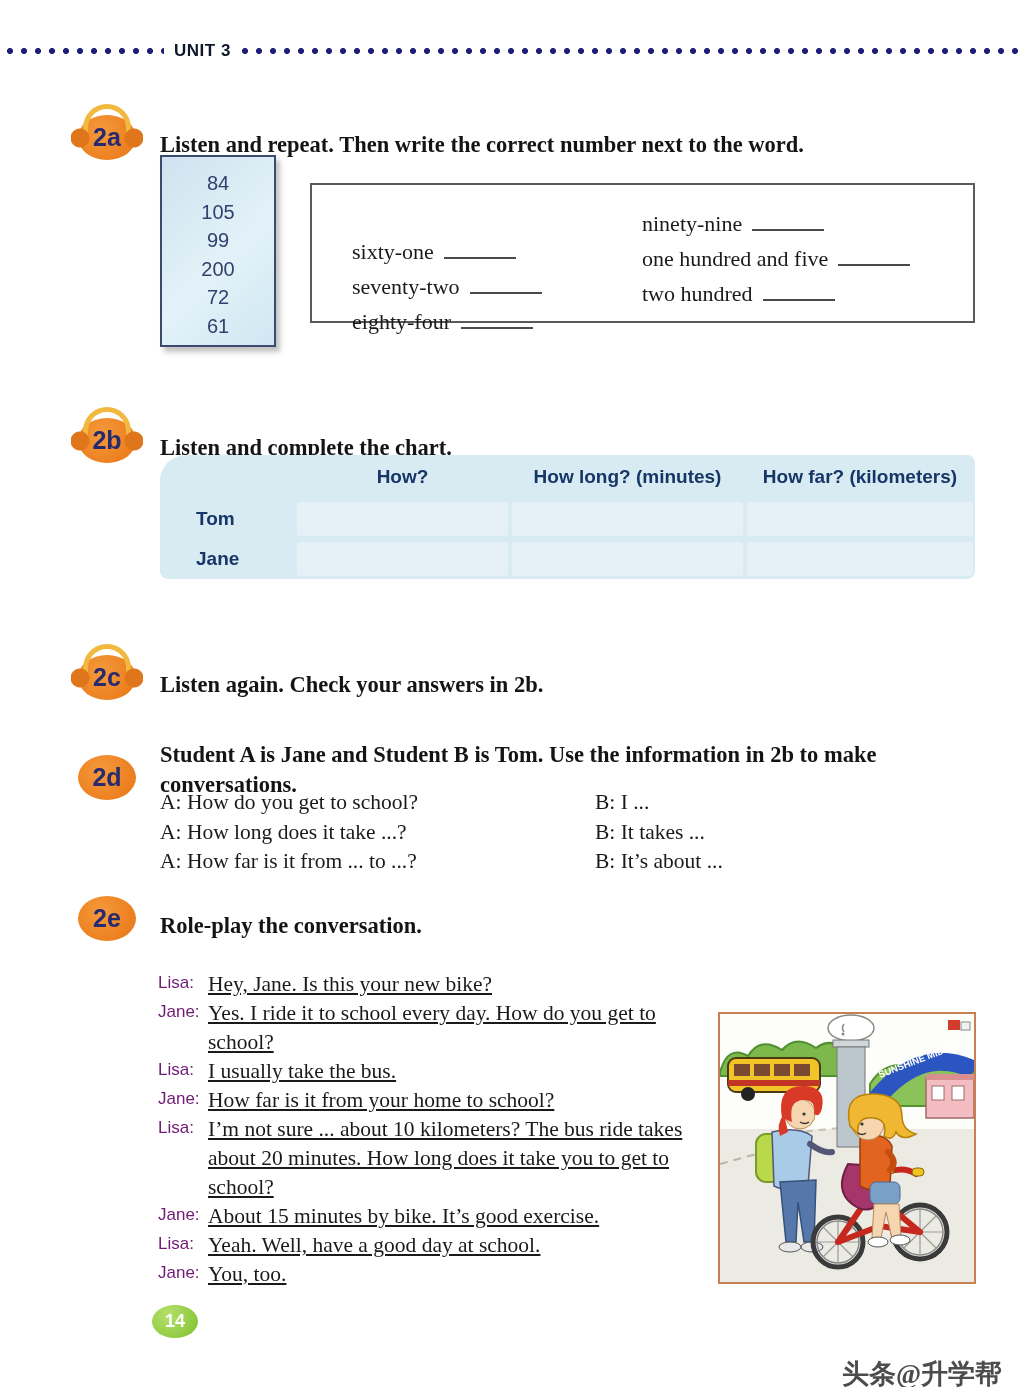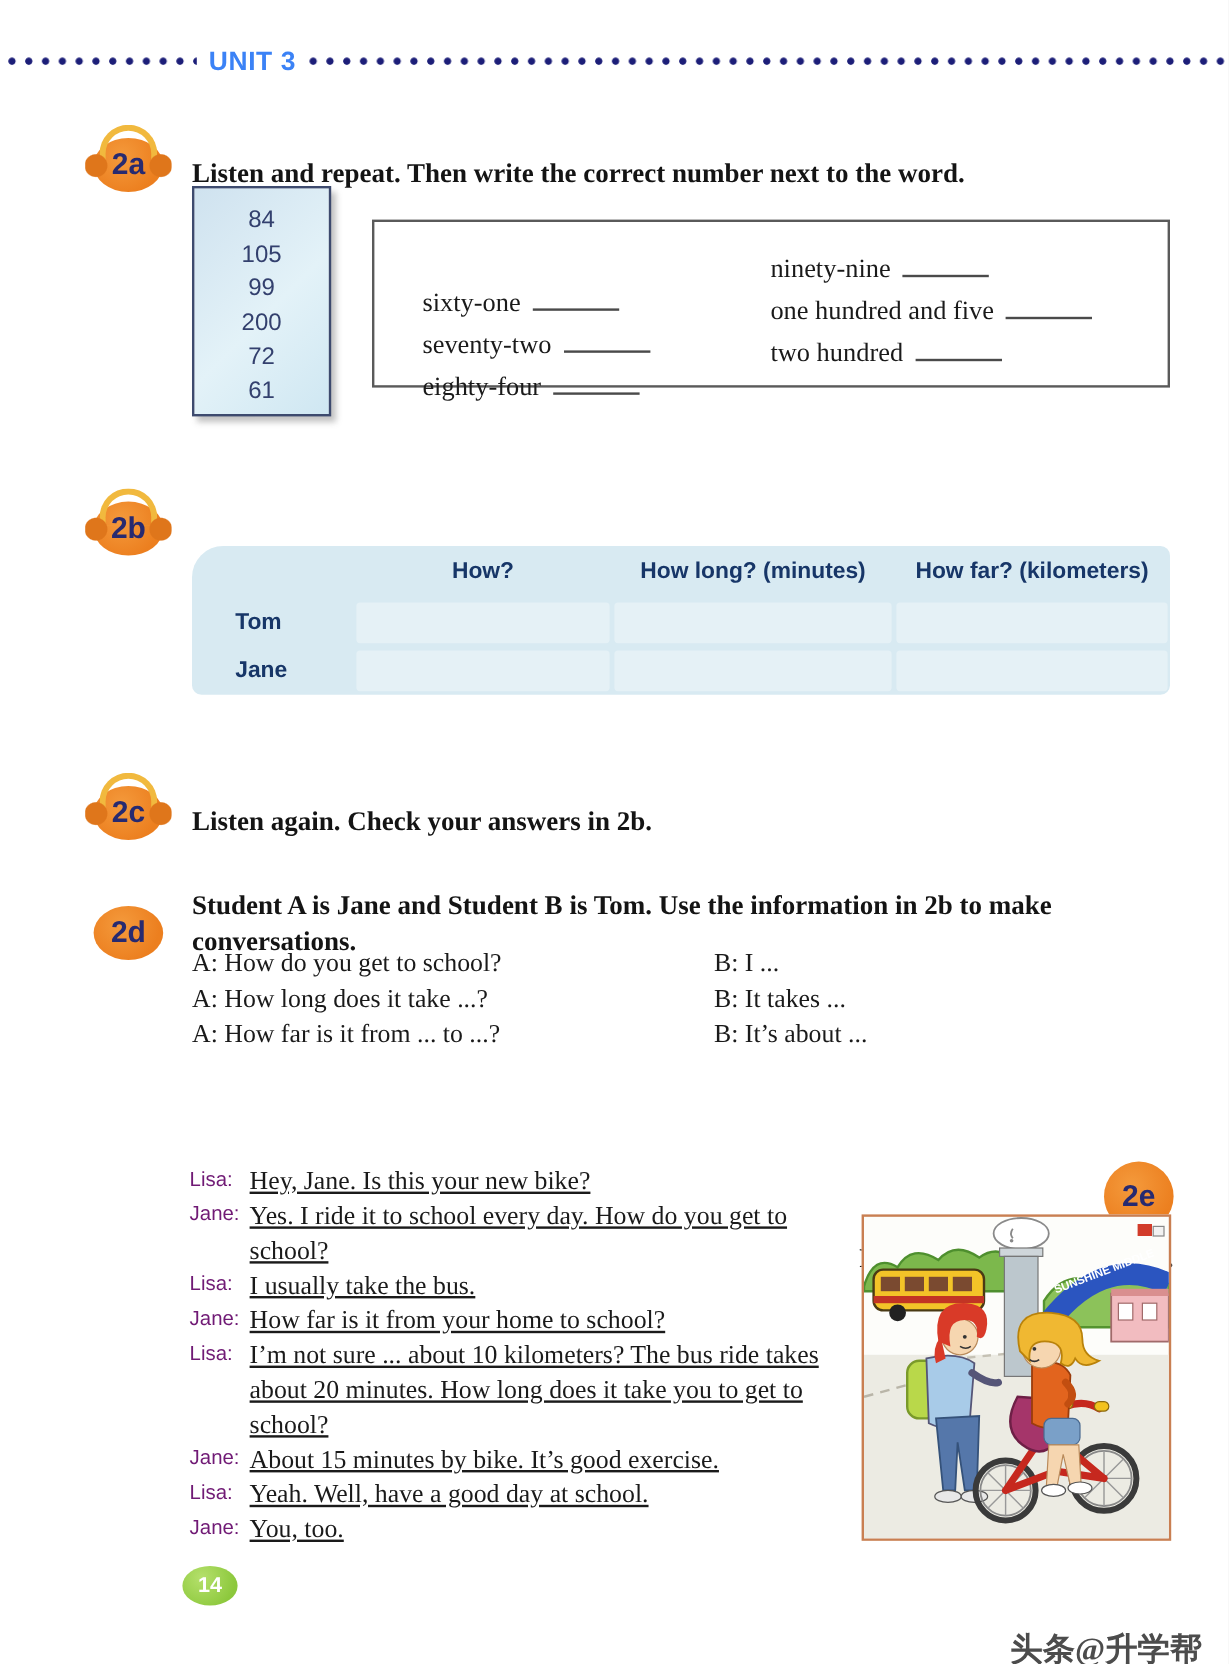--- a/index.html
+++ b/index.html
@@ -12,21 +12,21 @@
 
   
   .unit-rule { position:absolute; top:40px; left:6px; right:0; height:22px;
     display:flex; align-items:center; gap:10px; }
   .dots { height:8px;
     background-image:radial-gradient(circle at 4px 4px, #1c1e78 2.7px, transparent 3.3px);
     background-size:14px 8px; background-repeat:repeat-x; }
   .dots.left { width:158px; }
   .dots.right { flex:1; }
   .unit-label { font-family:"Liberation Sans", sans-serif; font-weight:bold;
-    font-size:22px; color:#3b82f6; letter-spacing:.5px; white-space:nowrap; }
+    font-size:17px; color:#0f172a; letter-spacing:.5px; white-space:nowrap; }
 
   
   .section-row { position:absolute; left:78px; display:flex; align-items:flex-end;margin-top:20px; }
   .badge { position:relative; width:58px; height:45px; flex:0 0 58px;
     background:radial-gradient(circle at 40% 35%, #f49a3c, #ec7f1f 70%);
     border-radius:50%; display:flex; align-items:center; justify-content:center;
     font-family:"Liberation Sans", sans-serif; font-weight:bold; font-size:25px;
     color:#272a70; }
   .headphones { position:absolute; inset:0; pointer-events:none; }
   .headphones::after { content:''; position:absolute; top:11px; left:-7px; right:-7px; height:24px;
@@ -130,20 +130,21 @@
       <div class="word-item"><span>one hundred and five</span><span class="blank"></span></div>
       <div class="word-item"><span>two hundred</span><span class="blank"></span></div>
     </div>
   </div>
 
   <div class="section-row" style="top:398px; width:900px;">
     <div class="badge">
       <span class="headphones"></span>
       <span class="lbl">2b</span>
     </div>
+    <div class="section-title">Listen and complete the chart.</div>
   </div>
 
   <div class="chart">
     <div class="hdr"></div>
     <div class="hdr">How?</div>
     <div class="hdr">How long? (minutes)</div>
     <div class="hdr">How far? (kilometers)</div>
     <div class="rowname">Tom</div>
     <div class="cell"></div>
     <div class="cell"></div>
@@ -173,21 +174,21 @@
     <div>A: How do you get to school?</div>
     <div>A: How long does it take ...?</div>
     <div>A: How far is it from ... to ...?</div>
   </div>
   <div class="prompts pb">
     <div>B: I ...</div>
     <div>B: It takes ...</div>
     <div>B: It’s about ...</div>
   </div>
 
-  <div class="section-row" style="top:948px; width:900px;flex-direction:column;">
+  <div class="section-row" style="top:876px; width:900px;">
     <div class="badge">
       <span class="lbl">2e</span>
     </div>
     <div class="section-title">Role-play the conversation.</div>
   </div>
 
   <div class="dialogue">
     <div class="d-row">
       <span class="d-spk">Lisa:</span>
       <span class="d-txt">Hey, Jane. Is this your new bike?</span>

